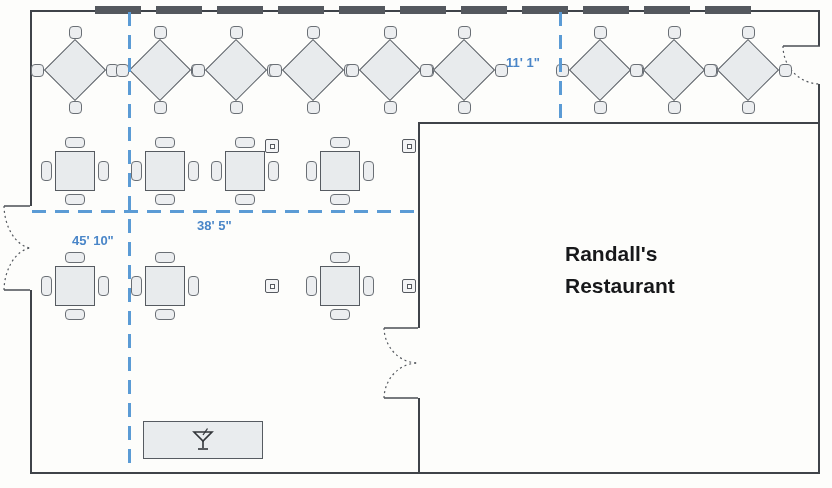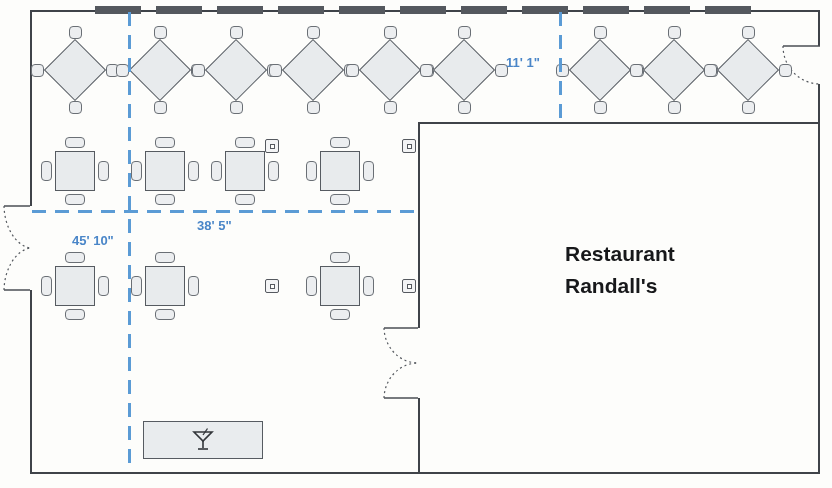--- a/index.html
+++ b/index.html
@@ -281,17 +281,17 @@
 
   <div class="blue-line" id="dim-v1"></div>
   <div class="blue-line" id="dim-h1"></div>
   <div class="blue-line" id="dim-v2"></div>
 
   <div class="dim-label" id="label-45">45' 10"</div>
   <div class="dim-label" id="label-38">38' 5"</div>
   <div class="dim-label" id="label-11">11' 1"</div>
 
   <div id="room-label">
+    <div>Randall's</div>
     <div>Restaurant</div>
-    <div>Randall's</div>
   </div>
 
 </div>
 
 </body></html>

